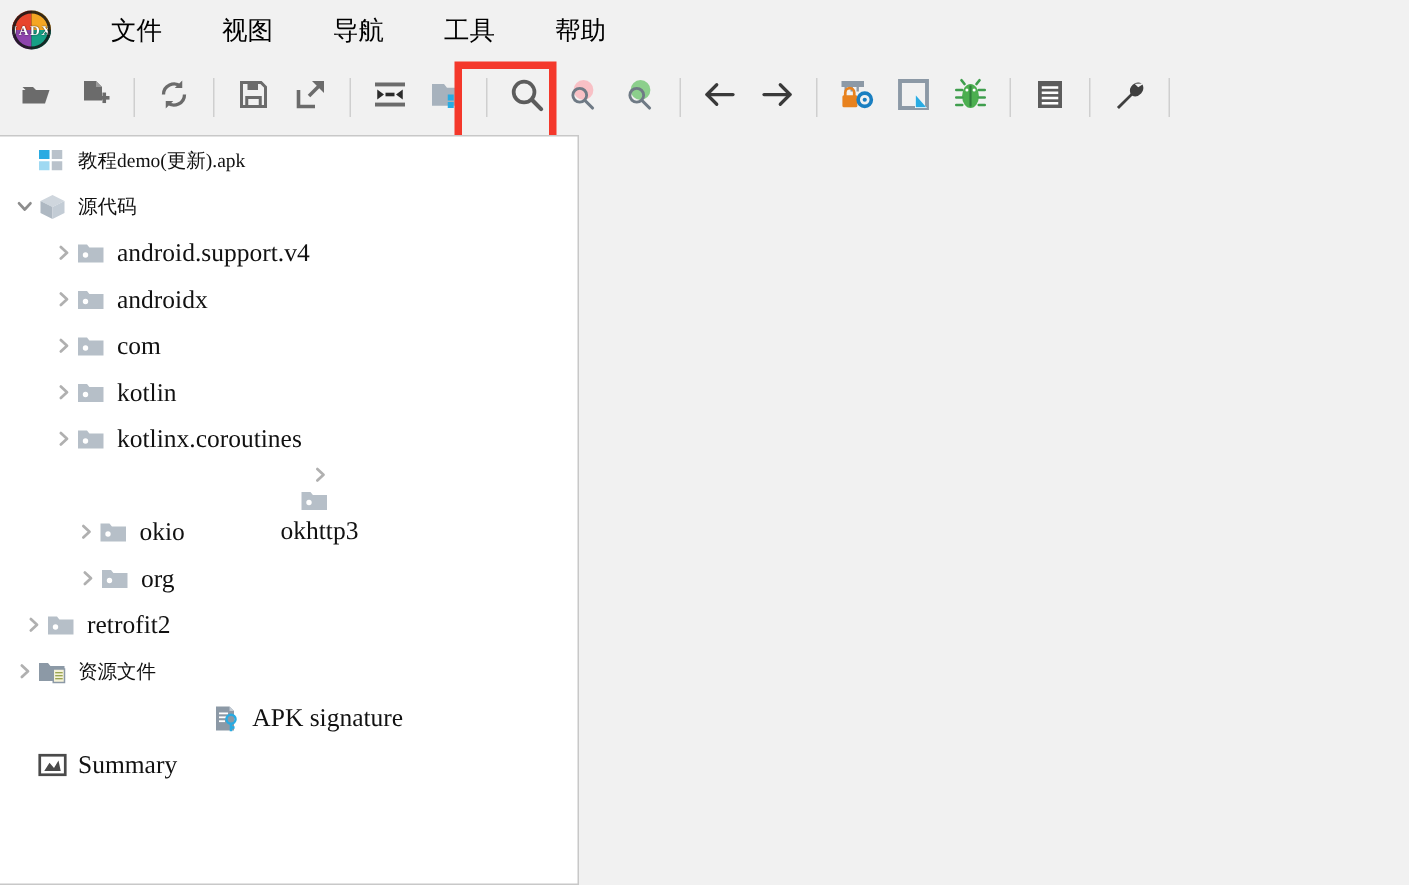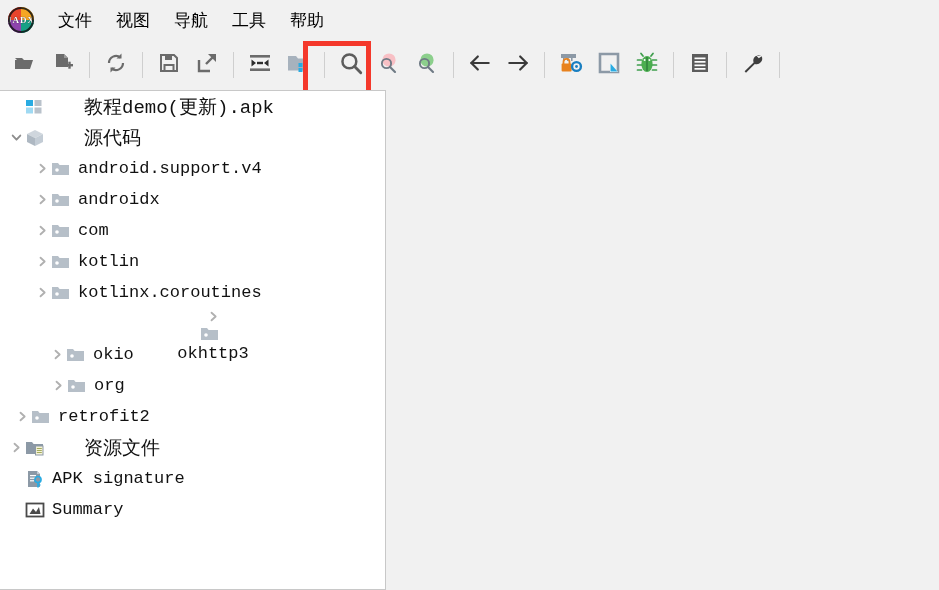--- a/index.html
+++ b/index.html
@@ -16,20 +16,21 @@
   }
 
   
   #menubar {
     height: 40px;
     background: #f1f1f1;
     display: flex;
     align-items: center;
     padding-left: 8px;
     box-sizing: border-box;
+    gap: 16px;
   }
   #app-logo {
     width: 26px;
     height: 26px;
     border-radius: 50%;
     position: relative;
     overflow: hidden;
     background: #1a1a1a;
     flex: 0 0 auto;
     margin-right: 12px;
@@ -156,27 +157,26 @@
     display: flex;
     align-items: center;
     justify-content: center;
     margin-right: 6px;
   }
   .tree-label {
     font-size: 18px;
     color: #111111;
   }
   .tree-label.mono {
-    font-family: Liberation Mono, monospace;
+    font-family: Liberation Serif, serif;
     font-size: 17px;
   }
   .tree-label.cjk {
-    font-family: Liberation Mono, monospace;
-    font-size: 19px;
-    margin-left: 32px;
+    font-family: Liberation Serif, serif;
+    font-size: 13px;
   }
 </style>
 </head>
 <body>
 
 <div id="menubar">
   <div id="app-logo">
     <div class="q q1"></div>
       <div class="q q2"></div>
     <div class="q q3"></div>
@@ -561,21 +561,21 @@
             <svg width="20" height="18" viewBox="0 0 20 18">
               <path d="M1 3 h6 l1.6 2 h9.4 v10 h-17 z" fill="#8c99a6"></path>
               <rect x="10.5" y="7" width="7.5" height="9" fill="#f5f2d8" stroke="#8c99a6"></rect>
               <rect x="11.8" y="9" width="5" height="0.9" fill="#9aa44f"></rect>
               <rect x="11.8" y="11" width="5" height="0.9" fill="#9aa44f"></rect>
               <rect x="11.8" y="13" width="5" height="0.9" fill="#9aa44f"></rect>
             </svg>
           </div>
           <div class="tree-label cjk">资源文件</div>
         </div>
-        <div class="tree-row" style="padding-left: 8px;">
+        <div class="tree-row" style="padding-left: 8px; justify-content: center;">
           <div class="twisty"></div>
           <div class="tree-icon">
             <svg width="20" height="18" viewBox="0 0 20 18">
               <path d="M3 1 h9 l3 3 v13 h-12 z" fill="#8c99a6"></path>
               <path d="M12 1 v3 h3 z" fill="#c3ccd5"></path>
               <rect x="5" y="5" width="6" height="1.2" fill="#ffffff"></rect>
               <rect x="5" y="7.6" width="6" height="1.2" fill="#ffffff"></rect>
               <rect x="5" y="10.2" width="4" height="1.2" fill="#ffffff"></rect>
               <circle cx="13" cy="9.5" r="3" fill="none" stroke="#29abe2" stroke-width="1.7"></circle>
               <path d="M13 12.5 v5 M13 15 h2.4" stroke="#29abe2" stroke-width="1.7"></path>

